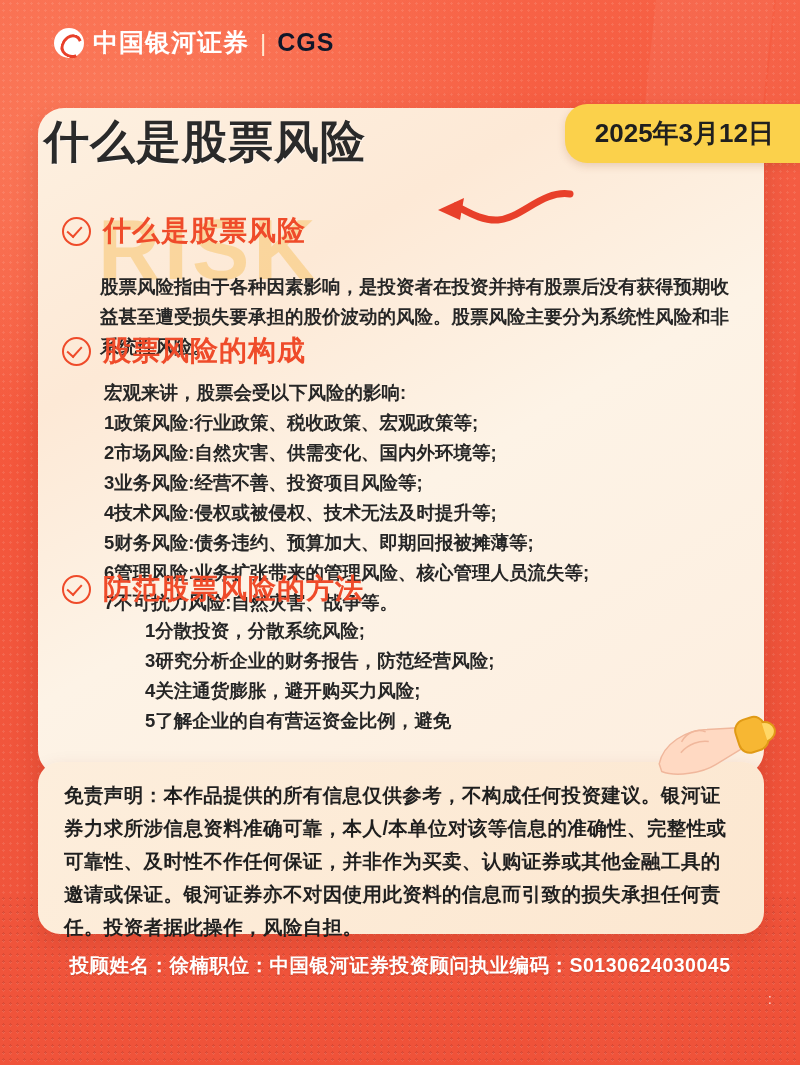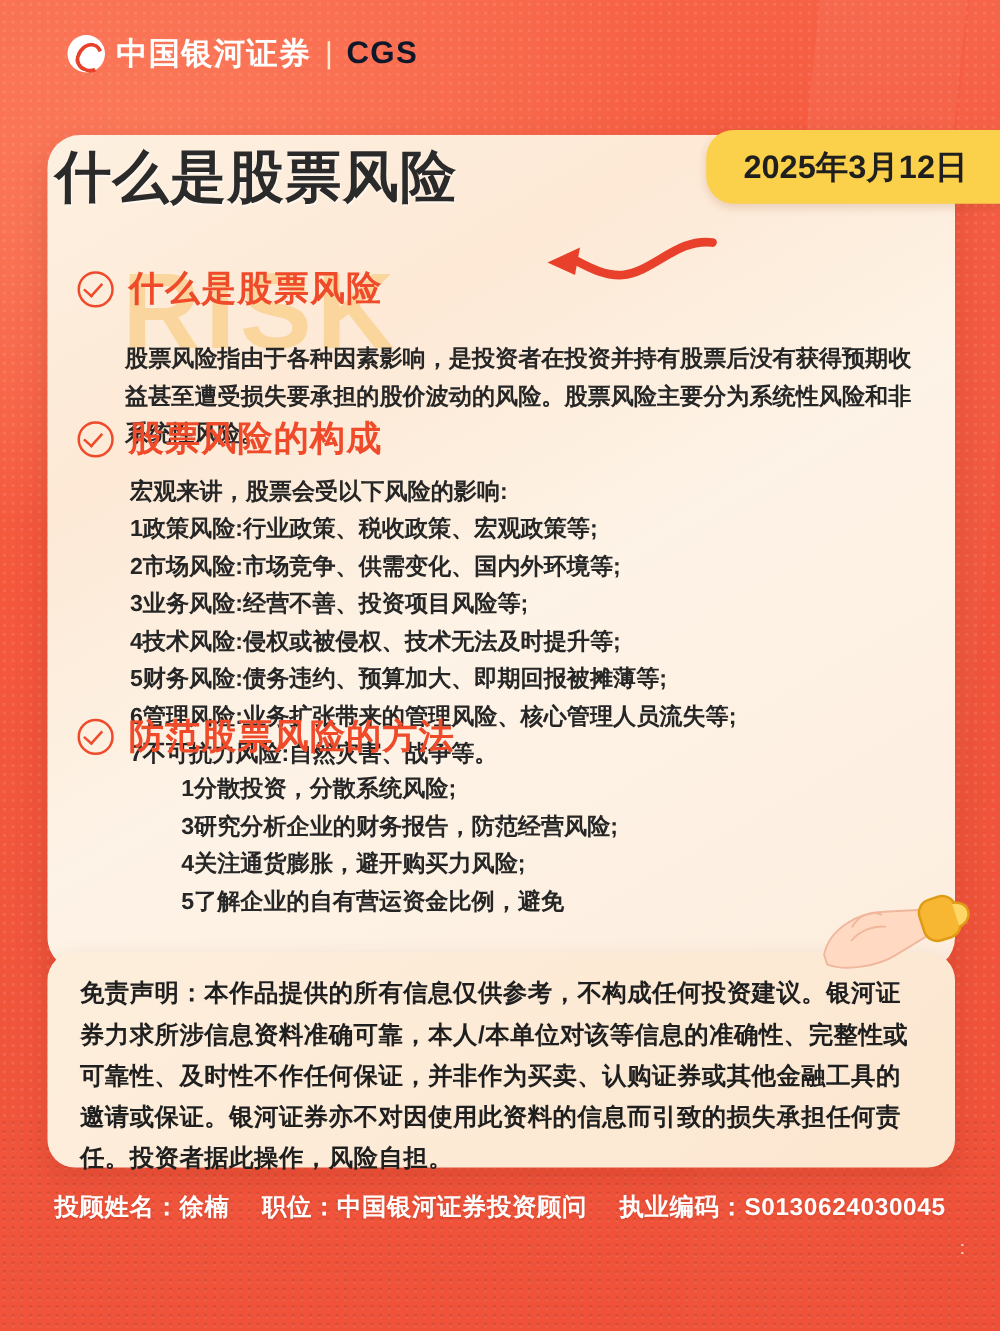--- a/index.html
+++ b/index.html
@@ -226,21 +226,20 @@
     z-index: 8;
   }
 
   
   .footer {
     position: absolute;
     left: 0; right: 0;
     top: 952px;
     display: flex;
     justify-content: center;
-    gap: 26px;
     color: #ffffff;
     font-size: 19.5px;
     font-weight: bold;
     letter-spacing: 0.5px;
     z-index: 5;
     text-shadow: 0 1px 2px rgba(130,30,10,0.25);
   }
   .footer-dots {
     position: absolute;
     right: 26px;
@@ -292,21 +291,21 @@
   <p>股票风险指由于各种因素影响，是投资者在投资并持有股票后没有获得预期收益甚至遭受损失要承担的股价波动的风险。股票风险主要分为系统性风险和非系统性风险。</p>
 </div>
 
 <div class="sec" style="top:332px;">
   <span class="check"></span>
   <span class="sec-title">股票风险的构成</span>
 </div>
 <div class="body-text" style="top:378px; left:104px;">
   <p class="list-line">宏观来讲，股票会受以下风险的影响:</p>
   <p class="list-line">1政策风险:行业政策、税收政策、宏观政策等;</p>
-  <p class="list-line">2市场风险:市场竞争、供需变化、国内外环境等;</p>
+  <p class="list-line">2市场风险:自然灾害、供需变化、国内外环境等;</p>
   <p class="list-line">3业务风险:经营不善、投资项目风险等;</p>
   <p class="list-line">4技术风险:侵权或被侵权、技术无法及时提升等;</p>
   <p class="list-line">5财务风险:债务违约、预算加大、即期回报被摊薄等;</p>
   <p class="list-line">6管理风险:业务扩张带来的管理风险、核心管理人员流失等;</p>
   <p class="list-line">7不可抗力风险:自然灾害、战争等。</p>
 </div>
 
 <div class="sec" style="top:570px;">
   <span class="check"></span>
   <span class="sec-title">防范股票风险的方法</span>

